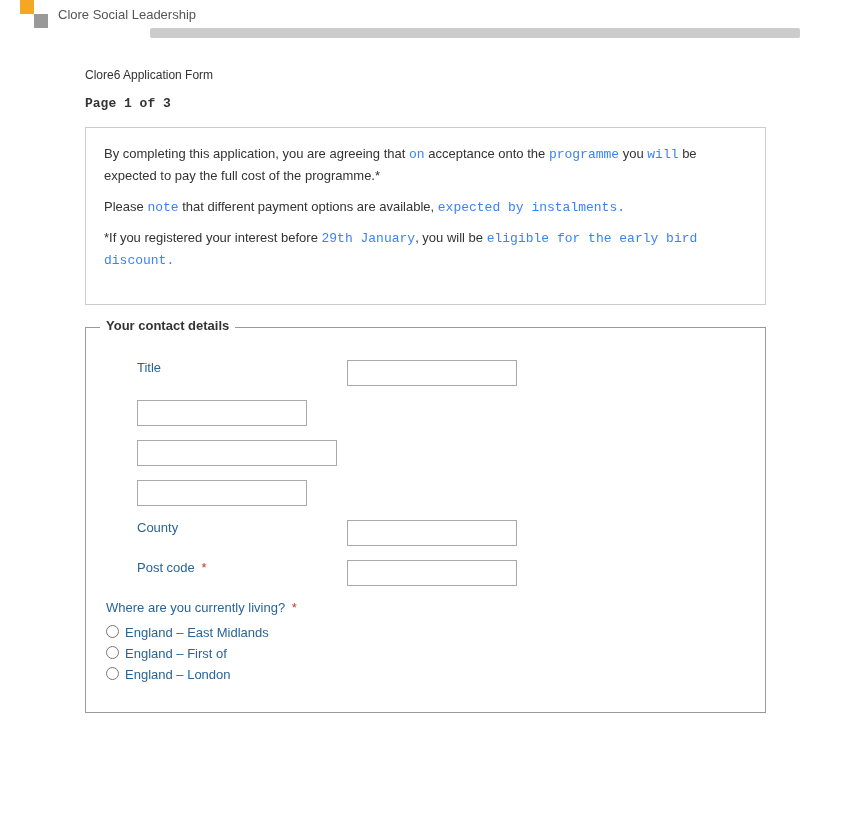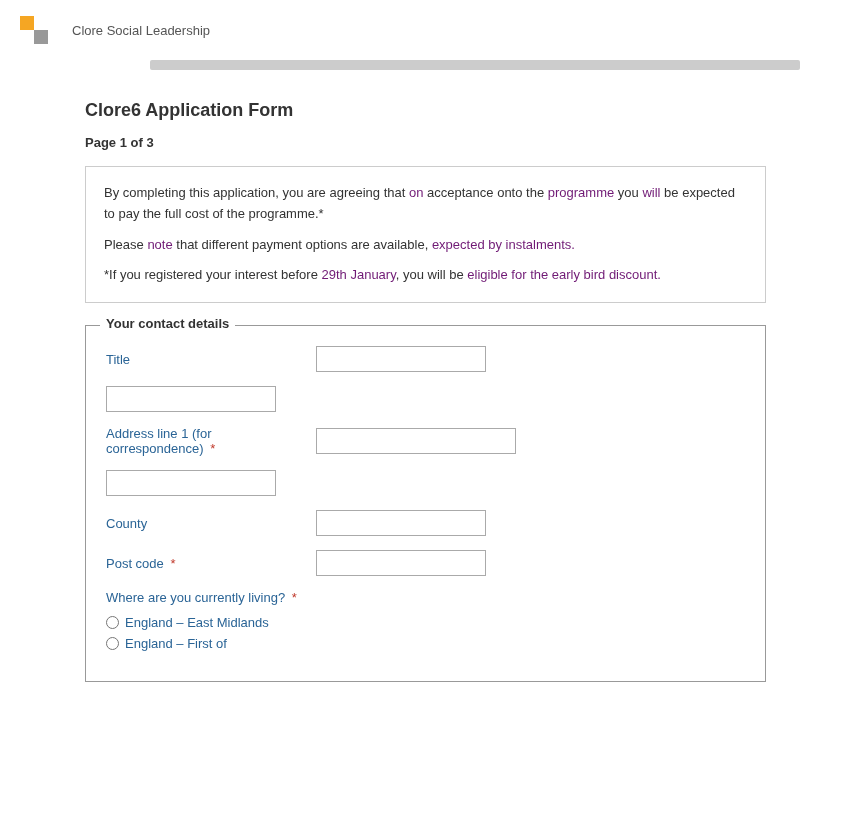--- a/index.html
+++ b/index.html
@@ -5,24 +5,24 @@
     * { box-sizing: border-box; margin: 0; padding: 0; }
     body {
       font-family: Arial, sans-serif;
       font-size: 13px;
       color: #333;
       background: #fff;
     }
 
     
     .header {
-      padding: 16px 20px;
+      padding: 0 20px;
       display: flex;
       align-items: center;
-      gap: 24px;
+      gap: 10px;
       border-bottom: none;
     }
     .logo-icon {
       width: 28px;
       height: 28px;
       position: relative;
       flex-shrink: 0;
     }
     .logo-icon .square-yellow {
       width: 14px;
@@ -57,72 +57,74 @@
       max-width: 650px;
       margin-left: 130px;
     }
 
     
     .main {
       padding: 20px 85px;
     }
 
     .page-title {
-      font-size: 18px;
+      font-size: 12px;
+      font-weight: normal;
+      color: #333;
+      margin-bottom: 14px;
+    }
+
+    .page-indicator {
+      font-size: 13px;
       font-weight: bold;
       color: #333;
-      margin-bottom: 14px;
-    }
-
-    .page-indicator {
-      font-size: 13px;
-      font-weight: bold;
-      color: #333;
       margin-bottom: 16px;
+      font-family: Liberation Mono, monospace;
     }
 
     
     .info-box {
       border: 1px solid #ccc;
       padding: 16px 18px;
       margin-bottom: 22px;
       font-size: 13px;
       line-height: 1.6;
       color: #333;
     }
     .info-box p {
       margin-bottom: 10px;
     }
     .info-box p:last-child {
-      margin-bottom: 0;
-    }
-    .highlight-blue { color: #701a75; }
+      margin-bottom: 16px;
+    }
+    .highlight-blue { color: #3b82f6; font-family: Liberation Mono, monospace; }
 
     
     .section-box {
       border: 1px solid #999;
-      padding: 20px 20px 24px 20px;
+      padding: 32px 20px 24px 20px;
       position: relative;
     }
     .section-legend {
       position: absolute;
       top: -10px;
       left: 14px;
       background: #fff;
       padding: 0 6px;
       font-size: 13px;
       font-weight: bold;
       color: #333;
     }
 
     
     .form-row {
       display: flex;
-      align-items: center;
+      align-items: flex-start;
       margin-bottom: 14px;
+      margin-left: 31px;
     }
     .form-label {
       width: 210px;
       flex-shrink: 0;
       font-size: 13px;
       color: #2a6496;
       padding-right: 10px;
     }
     .form-label .required {
       color: #c0392b;
@@ -147,21 +149,21 @@
       color: #2a6496;
       margin-bottom: 10px;
       margin-top: 6px;
     }
     .radio-question .required {
       color: #c0392b;
       margin-left: 3px;
     }
     .radio-option {
       display: flex;
-      align-items: center;
+      align-items: flex-start;
       margin-bottom: 6px;
       font-size: 13px;
       color: #2a6496;
     }
     .radio-option input[type="radio"] {
       margin-right: 6px;
       accent-color: #999;
     }
   </style>
 </head>
@@ -204,21 +206,20 @@
       <label class="form-label">Title</label>
       <input class="form-input" type="text" style="">
     </div>
 
     <div class="form-row">
       <input class="form-input" type="text" style="">
     </div>
 
 
     <div class="form-row">
-      <label class="form-label">Address line 1 (for correspondence) <span class="required">*</span></label>
       <input class="form-input form-input-wide" type="text" style="">
     </div>
 
     <div class="form-row">
       <input class="form-input" type="text" style="">
     </div>
 
 
     <div class="form-row">
       <label class="form-label">County</label>
@@ -238,17 +239,21 @@
       <div class="radio-option">
         <input type="radio" name="living" value="england-east-midlands" style="">
         <span>England – East Midlands</span>
       </div>
 
       <div class="radio-option">
         <input type="radio" name="living" value="england-east-of" style="">
         <span>England – First of</span>
       </div>
 
+      <div class="radio-option">
+        <input type="radio" name="living" value="england-london" style="">
+        <span>England – London</span>
+      </div>
     </div>
 
   </div>
 
 </div>
 
 </body></html>

